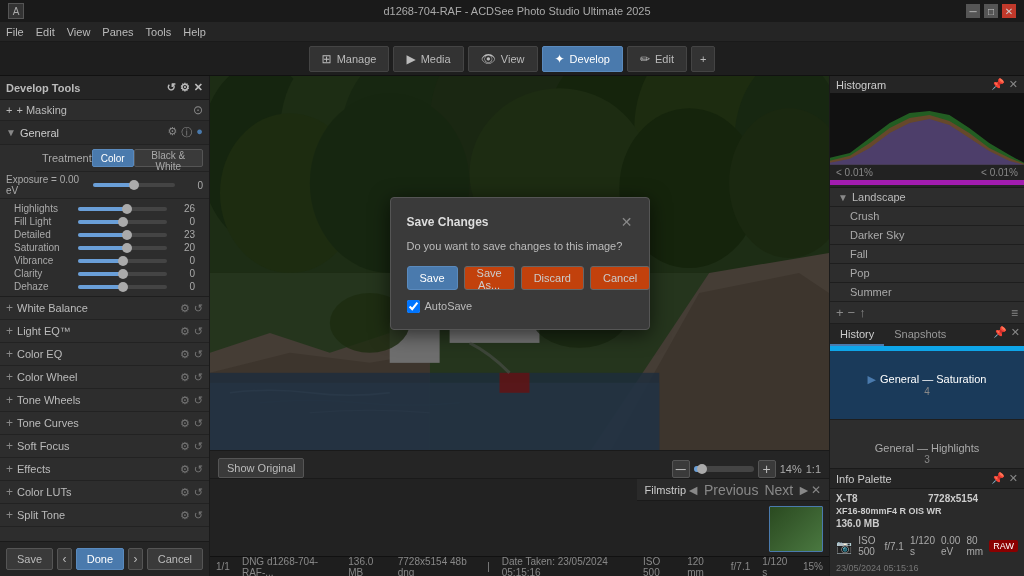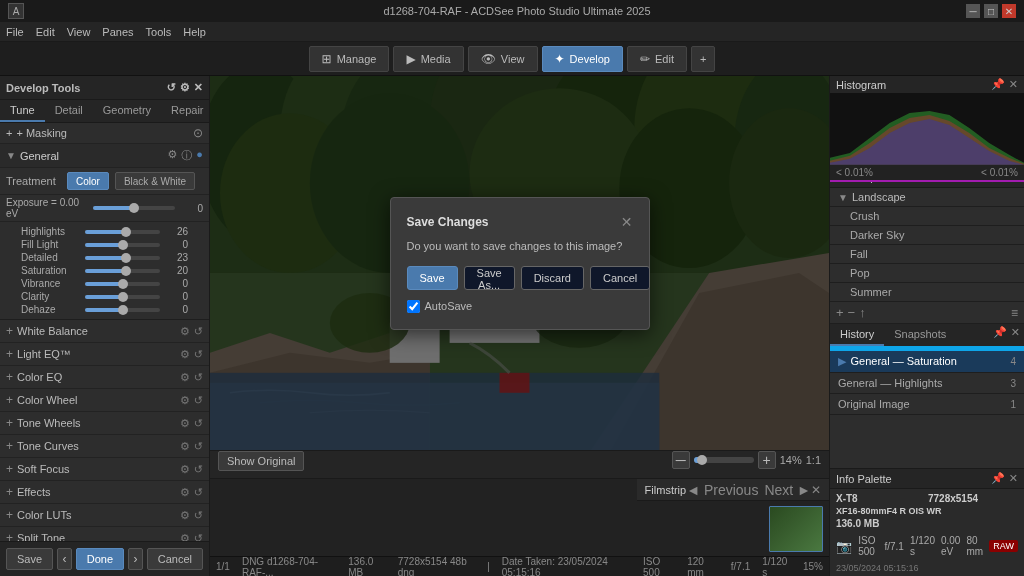--- a/index.html
+++ b/index.html
@@ -151,43 +151,43 @@
       background: #2d2d2d;
       border-bottom: 1px solid #222;
     }
     .masking-row .left { display: flex; align-items: center; gap: 4px; color: #bbb; }
 
     
     .treatment-row {
       display: flex;
       align-items: center;
       padding: 4px 6px;
-      gap: 6px;
       border-bottom: 1px solid #222;
+      margin-left: 36px;
     }
     .treatment-label { font-size: 11px; color: #aaa; width: 55px; }
     .treatment-btn {
       height: 18px;
       padding: 0 8px;
       font-size: 10px;
       background: #4a7aad;
       color: #fff;
       border: 1px solid #5a8abd;
       cursor: pointer;
       border-radius: 2px;
     }
     .treatment-btn.inactive {
       background: #3a3a3a;
       color: #aaa;
       border-color: #555;
     }
 
     
     .slider-group { padding: 2px 6px; border-bottom: 1px solid #1e1e1e; }
-    .slider-row { display: flex; align-items: center; margin: 2px 15px; }
+    .slider-row { display: flex; align-items: center; margin: 2px 8px; }
     .slider-label { font-size: 10px; color: #aaa; width: 60px; flex-shrink: 0; }
     .slider-track {
       flex: 1;
       height: 4px;
       background: #444;
       border-radius: 2px;
       position: relative;
       margin: 0 4px;
     }
     .slider-fill { height: 100%; background: #6a9fd8; border-radius: 2px; }
@@ -255,21 +255,21 @@
       position: relative;
       overflow: hidden;
     }
 
     
     #image-toolbar {
       height: 28px;
       background: #252525;
       border-top: 1px solid #1a1a1a;
       display: flex;
-      align-items: flex-start;
+      align-items: flex-end;
       padding: 0 8px;
       gap: 8px;
       flex-shrink: 0;
     }
     .img-toolbar-btn {
       height: 20px;
       padding: 0 8px;
       background: #3a3a3a;
       border: 1px solid #555;
       color: #bbb;
@@ -367,21 +367,21 @@
     }
 
     
     .histogram-values {
       display: flex;
       justify-content: space-between;
       padding: 2px 6px;
       font-size: 10px;
       color: #888;
       background: #222;
-      border-bottom: 2px solid #a21caf;
+      border-bottom: 5px solid #a21caf;
     }
 
     
     #presets-area {
       flex-shrink: 0;
     }
     #presets-header {
       display: flex;
       align-items: center;
       justify-content: space-between;
@@ -438,25 +438,26 @@
       font-size: 11px;
       color: #999;
       cursor: pointer;
     }
     .hist-tab.active { color: #ccc; border-bottom: 2px solid #4a7aad; }
 
     .history-item {
       display: flex;
       align-items: center;
       justify-content: space-between;
-      padding: 4px 8px;
+      padding: 22px 8px;
       font-size: 11px;
       color: #aaa;
       border-bottom: 1px solid #1e1e1e;
       cursor: pointer;
+      flex-direction: column;
     }
     .history-item.active { background: #1a3a5a; color: #fff; }
     .history-item .arrow { color: #4a7aad; margin-right: 4px; }
     .history-num { font-size: 10px; color: #888; }
 
     
     #info-palette {
       background: #2a2a2a;
       border-top: 1px solid #1a1a1a;
       flex-shrink: 0;
@@ -521,21 +522,21 @@
     #save-dialog-header .close { font-size: 14px; color: #888; cursor: pointer; }
     #save-dialog .message { font-size: 11px; color: #bbb; margin-bottom: 14px; }
     #save-dialog .btn-row {
       display: flex;
       gap: 6px;
       margin-bottom: 10px;
     }
     .dialog-btn {
       height: 24px;
       padding: 0 12px;
-      background: #0f172a;
+      background: #c2410c;
       border: 1px solid #666;
       color: #ccc;
       font-size: 11px;
       cursor: pointer;
       border-radius: 3px;
     }
     .dialog-btn.primary { background: #4a7aad; color: #fff; border-color: #5a8abd; }
     #save-dialog .autosave-row {
       display: flex;
       align-items: center;
@@ -611,26 +612,20 @@
   <div id="left-panel">
     <div id="develop-tools-header">
       <span>Develop Tools</span>
       <div class="header-icons">
         <span class="header-icon">↺</span>
         <span class="header-icon">⚙</span>
         <span class="header-icon">✕</span>
       </div>
     </div>
 
-    <div id="left-tabs">
-      <div class="left-tab active">Tune</div>
-      <div class="left-tab">Detail</div>
-      <div class="left-tab">Geometry</div>
-      <div class="left-tab">Repair</div>
-    </div>
 
     <div id="left-content">
 
       <div class="masking-row">
         <div class="left">
           <span>+</span>
           <span>+ Masking</span>
         </div>
         <span style="color:#888;font-size:12px;">⊙</span>
       </div>

